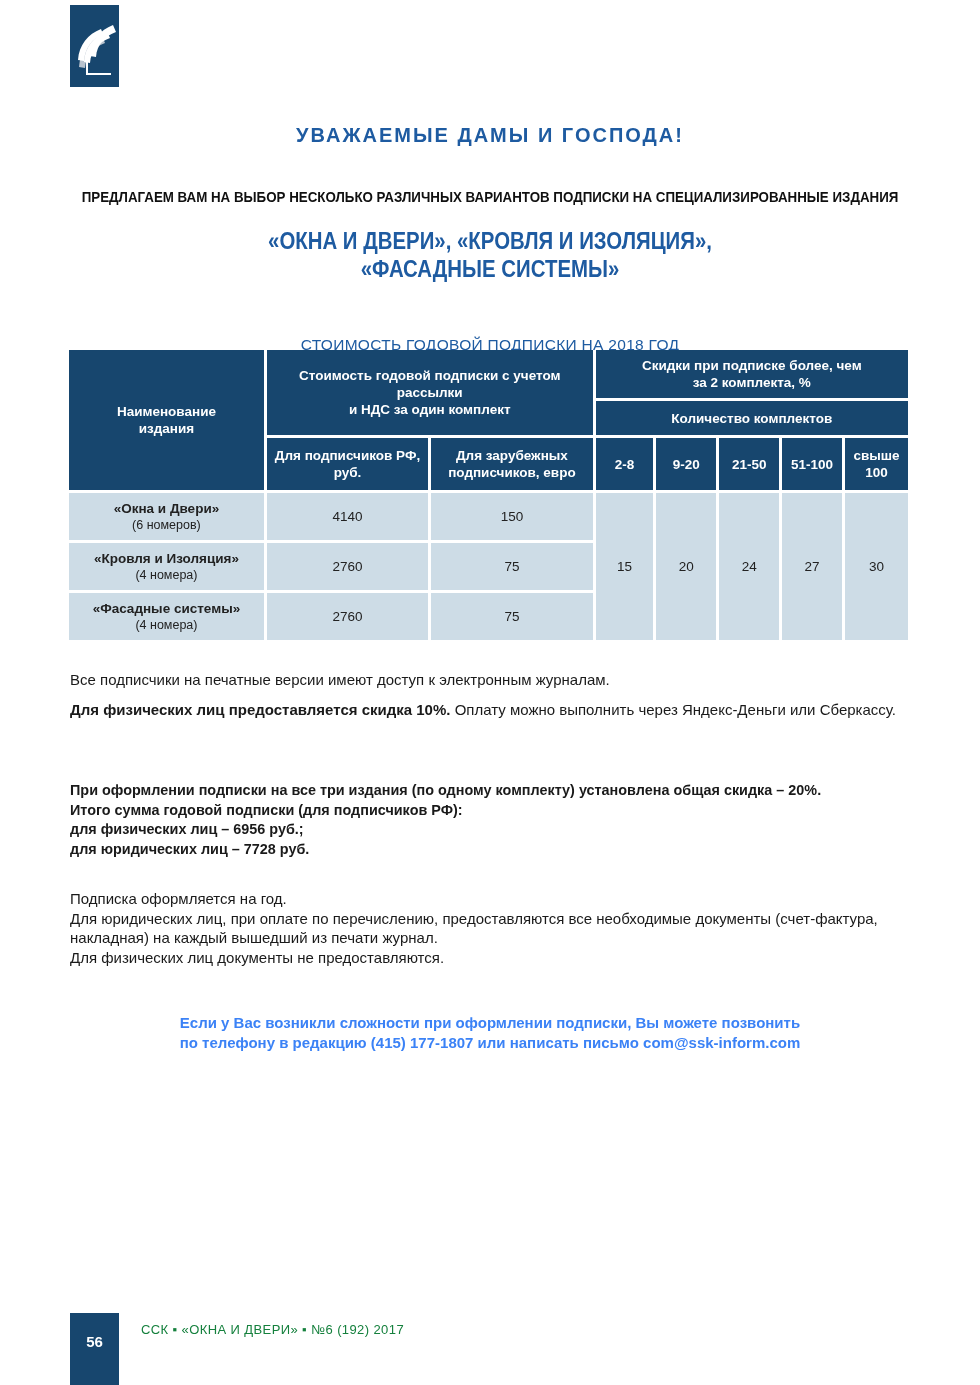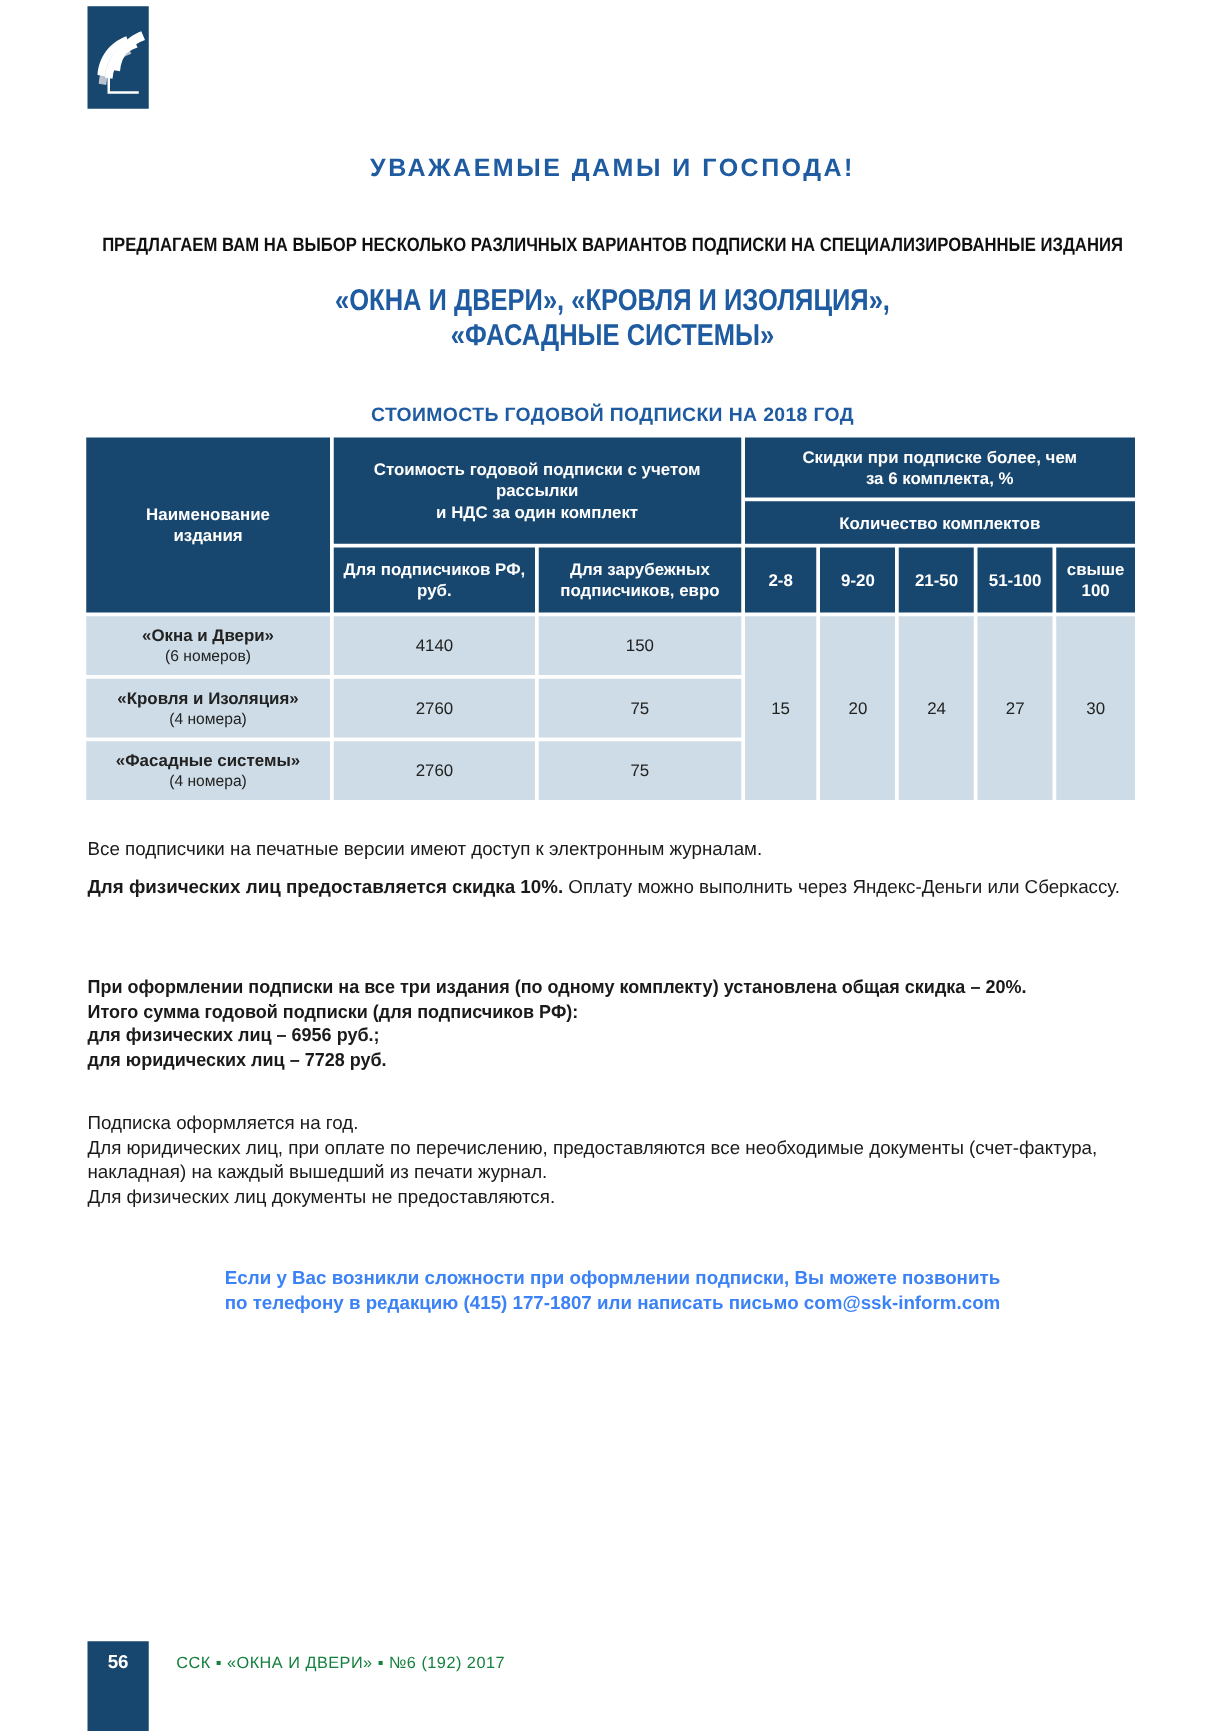--- a/index.html
+++ b/index.html
@@ -23,22 +23,22 @@
     font-size:15.5px; font-weight:bold; color:#101010;
     transform:scaleX(0.86); transform-origin:center;
     white-space:nowrap;
   }
   .journals {
     position:absolute; top:227px; left:0; width:100%; text-align:center;
     font-size:24px; font-weight:bold; color:#1e5ba1; line-height:28px;
     transform:scaleX(0.85); transform-origin:center;
   }
   .table-title {
-    position:absolute; top:324px; left:0; width:100%; text-align:center;
-    font-size:15.5px; font-weight:bold; color:#1e5ba1; letter-spacing:0.3px;
+    position:absolute; top:336px; left:0; width:100%; text-align:center;
+    font-size:15.5px; font-weight:normal; color:#1e5ba1; letter-spacing:0.3px;
   }
 
   
   .table-wrap { position:absolute; left:66px; top:347px; }
   table.price {
     border-collapse:separate; border-spacing:3px; table-layout:fixed; width:845px;
   }
   table.price th {
     background:#17466e; color:#ffffff; font-weight:bold; font-size:13.5px;
     text-align:center; vertical-align:middle; white-space:pre-line;
@@ -64,21 +64,21 @@
   .p-terms { top:889px; width:848px; }
   .contact {
     position:absolute; top:1013px; left:0; width:100%; text-align:center;
     font-size:15px; font-weight:bold; color:#3b82f6; line-height:19.5px;
   }
 
   
   .footer-num {
     position:absolute; left:70px; top:1313px; width:49px; height:72px;
     background:#17466e; color:#ffffff; text-align:center;
-    font-weight:bold; font-size:15px; box-sizing:border-box; padding-top:8px;
+    font-weight:bold; font-size:15px; box-sizing:border-box; padding-top:20px;
   }
   .footer-info {
     position:absolute; left:141px; top:1322px;
     font-size:13px; color:#15803d; letter-spacing:0.4px;
   }
 </style>
 </head>
 <body>
 
 <div class="page">
@@ -116,21 +116,21 @@
           <col style="width:62px">
       </colgroup>
       <tbody>
           <tr class="hA">
         <th rowspan="3">Наименование
 издания</th>
         <th colspan="2" rowspan="2">Стоимость годовой подписки с учетом
 рассылки
 и НДС за один комплект</th>
         <th colspan="5">Скидки при подписке более, чем
-за 6 комплекта, %</th>
+за 2 комплекта, %</th>
       </tr>
       <tr class="hB">
         <th colspan="5">Количество комплектов</th>
       </tr>
       <tr class="hC">
         <th>Для подписчиков РФ,
 руб.</th>
         <th>Для зарубежных
 подписчиков, евро</th>
         <th>2-8</th>

